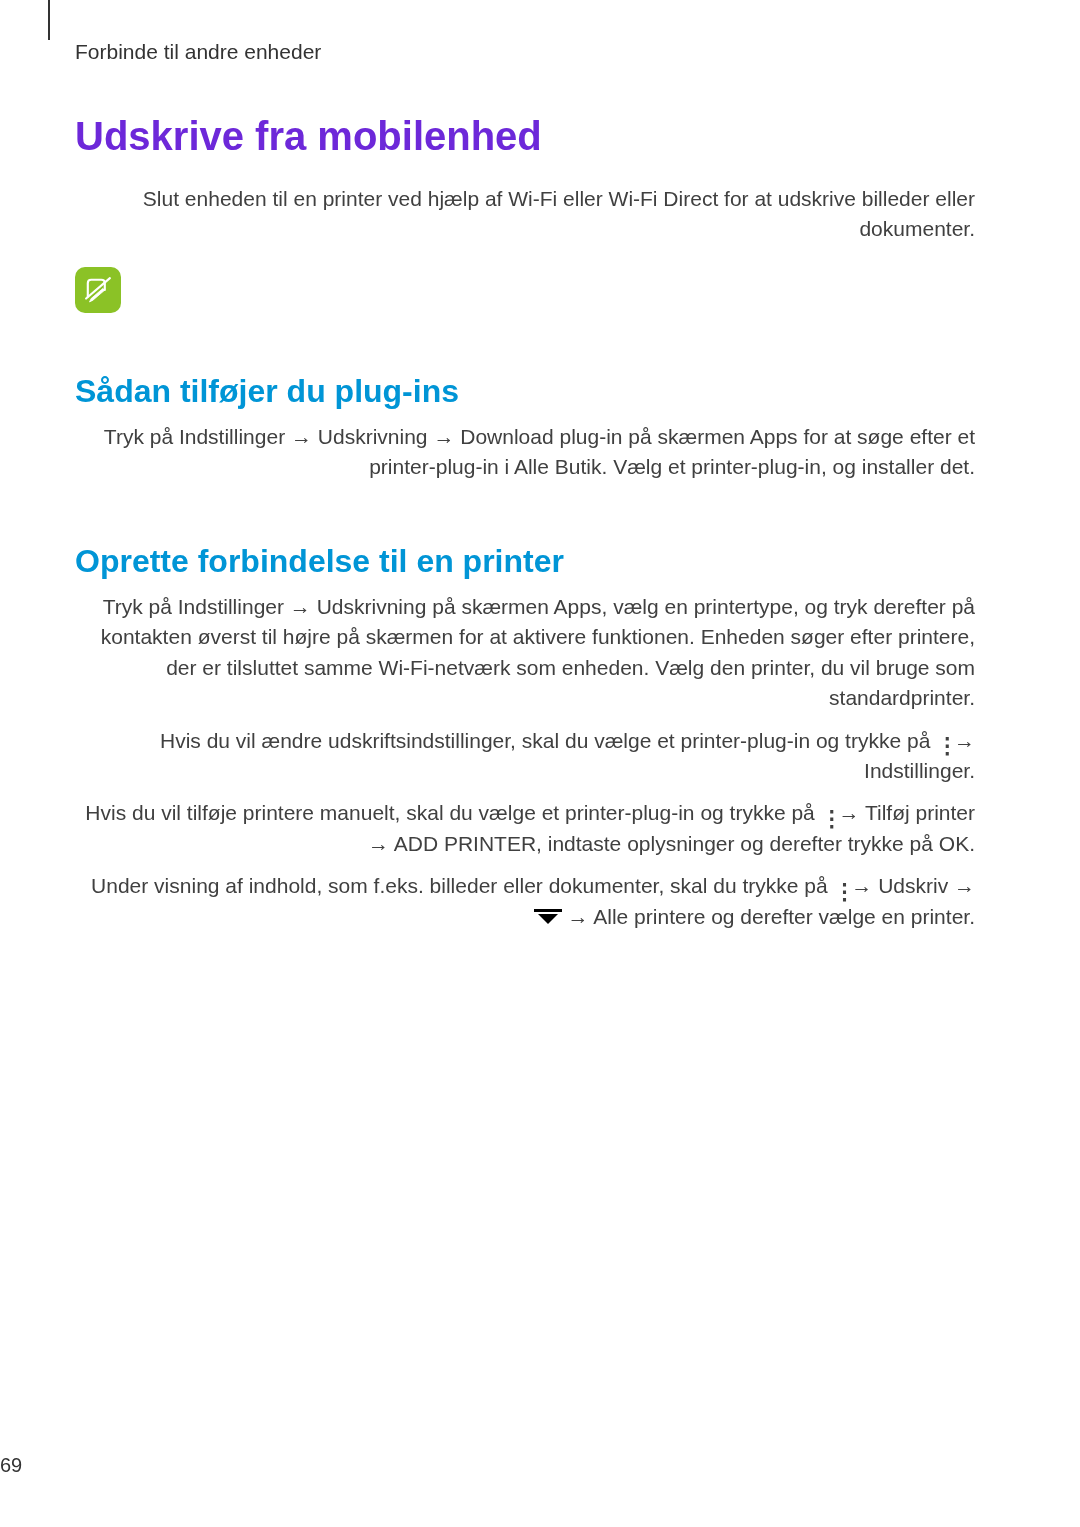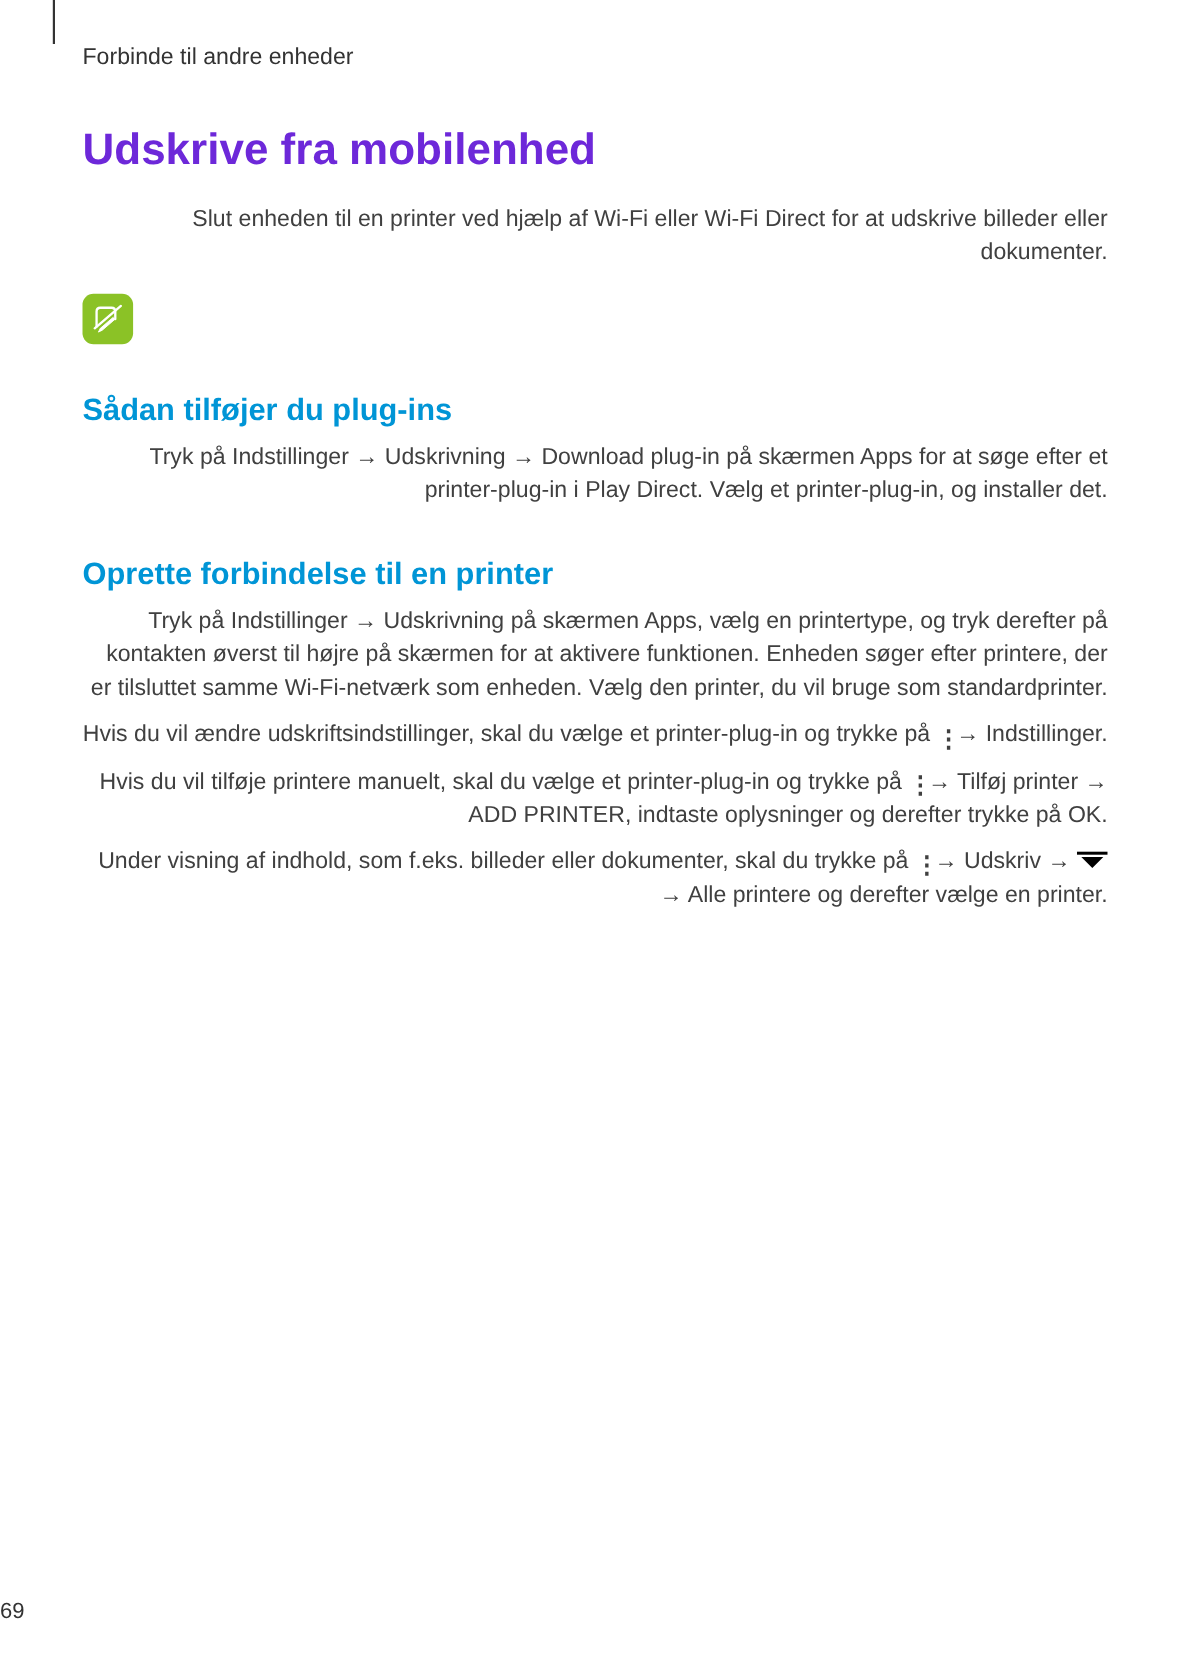--- a/index.html
+++ b/index.html
@@ -9,38 +9,38 @@
     }
     body {
       font-family: Arial, Helvetica, sans-serif;
       background: #fff;
       width: 1080px;
       height: 1527px;
       position: relative;
       color: #000;
     }
     .page {
-      padding: 40px 73px 0 75px;
+      padding: 40px 105px 0 75px;
     }
     .header-text {
       font-size: 21px;
       color: #333;
       margin-bottom: 50px;
     }
     h1 {
       color: #6d28d9;
       font-size: 40px;
       font-weight: bold;
       margin-bottom: 25px;
     }
     h2 {
       color: #0095d6;
-      font-size: 28px;
+      font-size: 32px;
       font-weight: bold;
-      margin-top: 44px;
+      margin-top: 60px;
       margin-bottom: 12px;
     }
     p {
       font-size: 21px;
       line-height: 1.45;
       color: #404040;
       margin-bottom: 12px;
       text-align: right;
     }
     .note-row {
@@ -131,21 +131,21 @@
       <svg viewBox="0 0 40 40" fill="none" stroke="#fff" stroke-width="2.5">
         <path d="M8 28 L8 12 Q8 8 12 8 L24 8 Q28 8 28 12 L28 20" stroke-linecap="round"></path>
         <path d="M6 30 L34 6" stroke-linecap="round"></path>
         <path d="M28 20 L14 32 L10 34 L12 30 L26 18" fill="#fff" stroke="#fff" stroke-width="1"></path>
       </svg>
     </div>
   </div>
 
   <h2>Sådan tilføjer du plug-ins</h2>
   <p>
-    <span>Tryk på </span><span class="bold">Indstillinger</span><span class="arrow"> → </span><span class="bold">Udskrivning</span><span class="arrow"> → </span><span class="bold">Download plug-in</span><span> på skærmen Apps for at søge efter et printer-plug-in i </span><span class="bold">Play Direct</span><span>. Vælg et printer-plug-in, og installer det.</span>
+    <span>Tryk på </span><span class="bold">Indstillinger</span><span class="arrow"> → </span><span class="bold">Udskrivning</span><span class="arrow"> → </span><span class="bold">Download plug-in</span><span> på skærmen Apps for at søge efter et printer-plug-in i </span><span class="bold">Alle Butik</span><span>. Vælg et printer-plug-in, og installer det.</span>
   </p>
 
   <h2>Oprette forbindelse til en printer</h2>
   <p>
     <span>Tryk på </span><span class="bold">Indstillinger</span><span class="arrow"> → </span><span class="bold">Udskrivning</span><span> på skærmen Apps, vælg en printertype, og tryk derefter på kontakten øverst til højre på skærmen for at aktivere funktionen. Enheden søger efter printere, der er tilsluttet samme Wi-Fi-netværk som enheden. Vælg den printer, du vil bruge som standardprinter.</span>
   </p>
   <p>
     <span>Hvis du vil ændre udskriftsindstillinger, skal du vælge et printer-plug-in og trykke på </span><span class="dots-icon"></span><span class="arrow"> → </span><span class="bold">Indstillinger</span><span>.</span>
   </p>
   <p>

